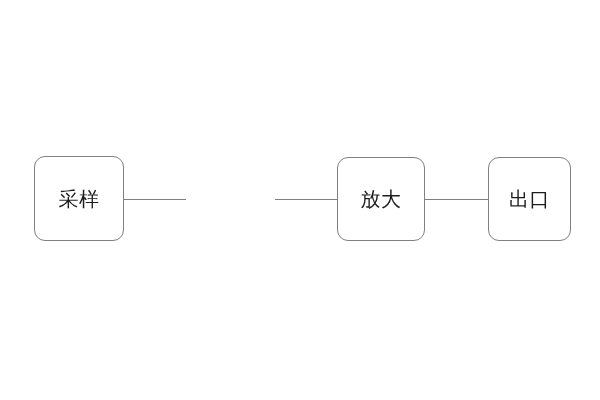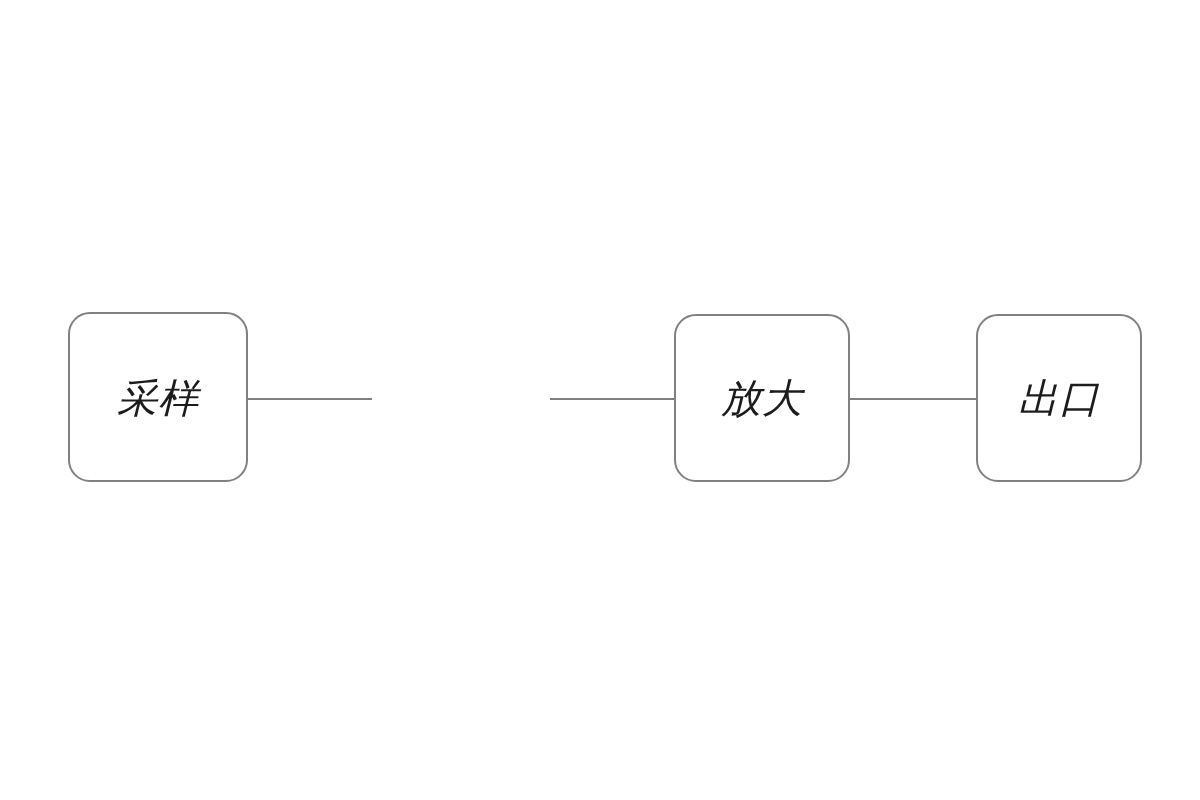--- a/index.html
+++ b/index.html
@@ -12,21 +12,20 @@
     width: 600px;
     height: 400px;
     overflow: hidden;
     font-family: "DejaVu Sans", "Liberation Sans", sans-serif;
   }
   #canvas {
     position: relative;
     width: 600px;
     height: 400px;
     background: #ffffff;
-    font-style: italic;
   }
   .node {
     position: absolute;
     box-sizing: border-box;
     background: #ffffff;
     border: 1px solid #808080;
     border-radius: 11px;
     display: flex;
     align-items: center;
     justify-content: center;

